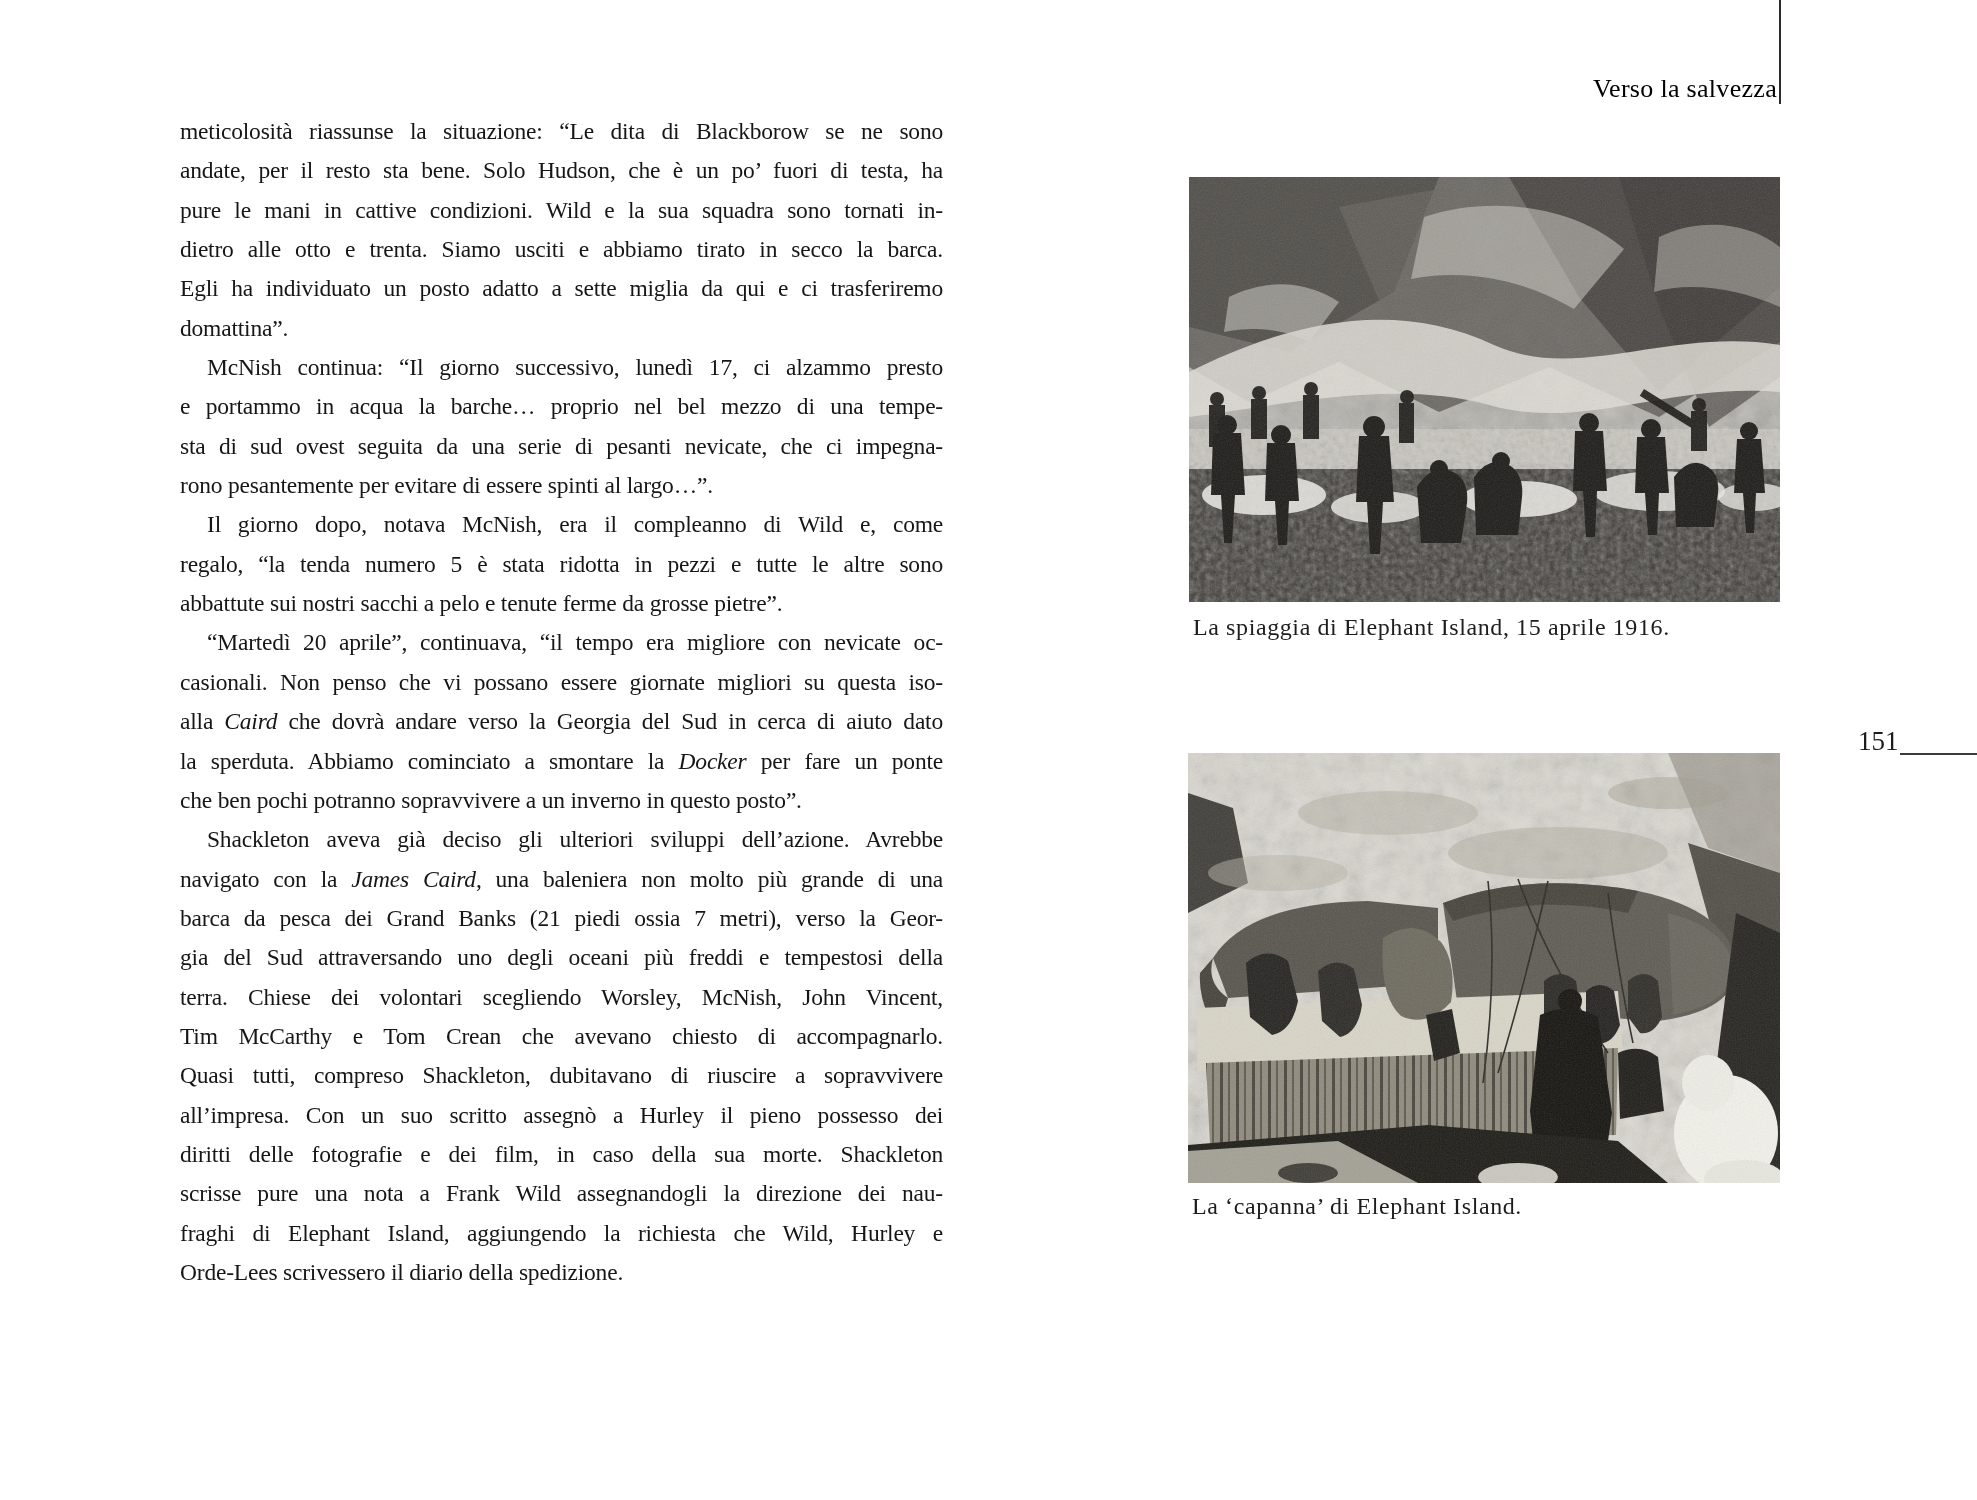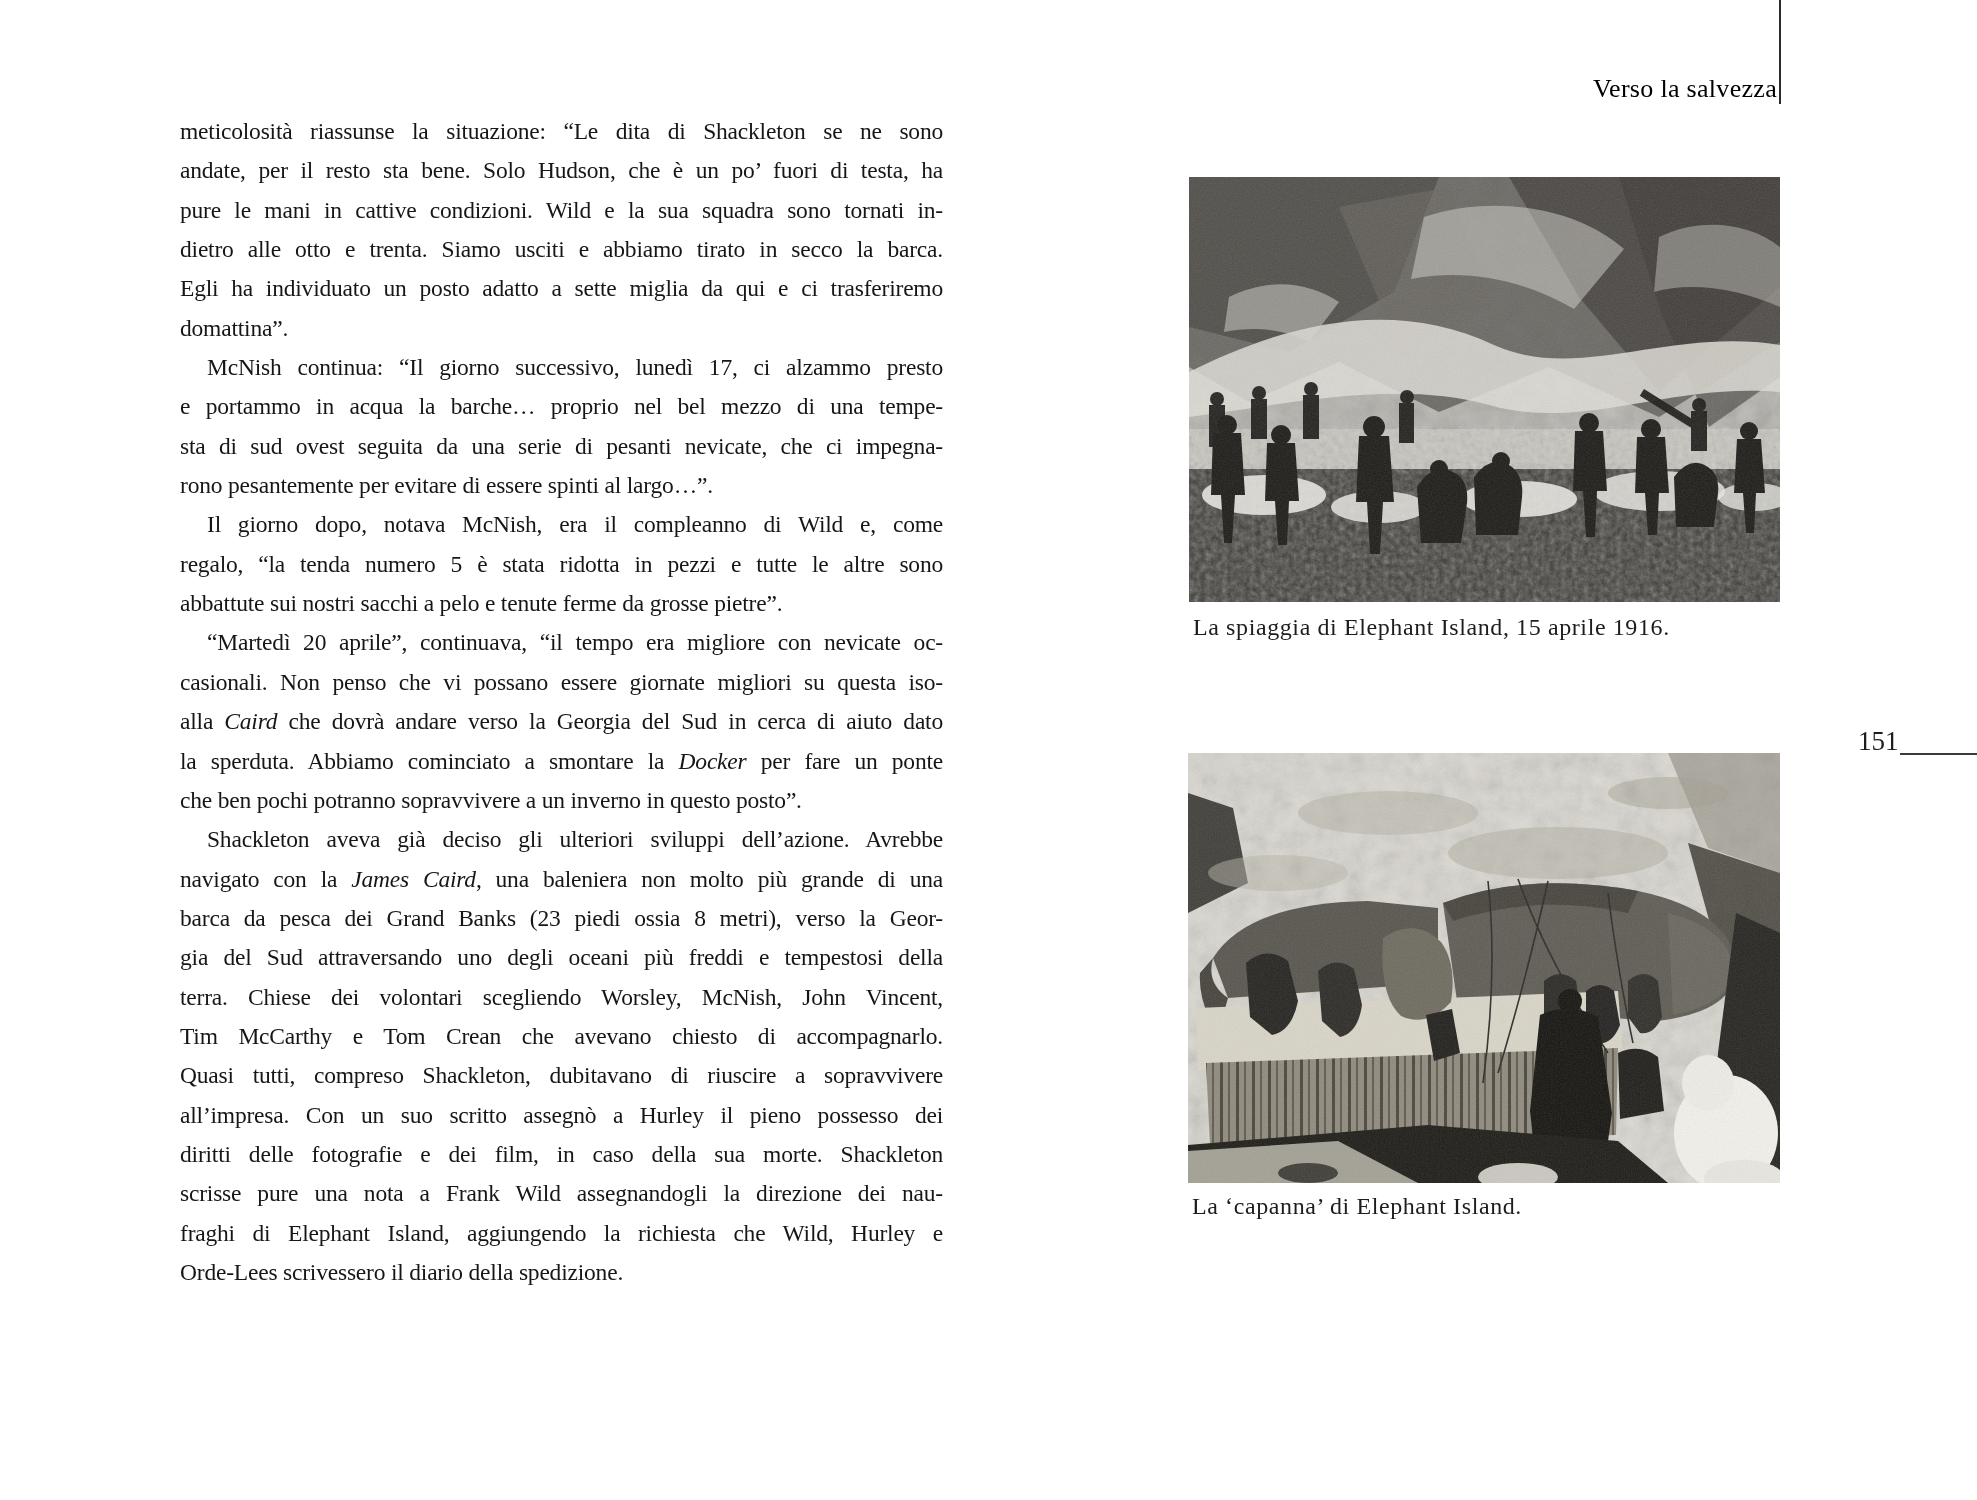--- a/index.html
+++ b/index.html
@@ -98,21 +98,21 @@
   }
 </style>
 </head>
 <body>
 
 <div class="running-head">Verso la salvezza</div>
 <div class="head-rule"></div>
 
 <div class="text-column">
     <div class="para">
-      <div class="line">meticolosità riassunse la situazione: “Le dita di Shackleton se ne sono</div>
+      <div class="line">meticolosità riassunse la situazione: “Le dita di Blackborow se ne sono</div>
       <div class="line">andate, per il resto sta bene. Solo Hudson, che è un po’ fuori di testa, ha</div>
       <div class="line">pure le mani in cattive condizioni. Wild e la sua squadra sono tornati in-</div>
       <div class="line">dietro alle otto e trenta. Siamo usciti e abbiamo tirato in secco la barca.</div>
       <div class="line">Egli ha individuato un posto adatto a sette miglia da qui e ci trasferiremo</div>
       <div class="line last">domattina”.</div>
     </div>
     <div class="para indent">
       <div class="line">McNish continua: “Il giorno successivo, lunedì 17, ci alzammo presto</div>
       <div class="line">e portammo in acqua la barche… proprio nel bel mezzo di una tempe-</div>
       <div class="line">sta di sud ovest seguita da una serie di pesanti nevicate, che ci impegna-</div>
@@ -126,21 +126,21 @@
     <div class="para indent">
       <div class="line">“Martedì 20 aprile”, continuava, “il tempo era migliore con nevicate oc-</div>
       <div class="line">casionali. Non penso che vi possano essere giornate migliori su questa iso-</div>
       <div class="line">alla <i>Caird</i> che dovrà andare verso la Georgia del Sud in cerca di aiuto dato</div>
       <div class="line">la sperduta. Abbiamo cominciato a smontare la <i>Docker</i> per fare un ponte</div>
       <div class="line last">che ben pochi potranno sopravvivere a un inverno in questo posto”.</div>
     </div>
     <div class="para indent">
       <div class="line">Shackleton aveva già deciso gli ulteriori sviluppi dell’azione. Avrebbe</div>
       <div class="line">navigato con la <i>James Caird</i>, una baleniera non molto più grande di una</div>
-      <div class="line">barca da pesca dei Grand Banks (23 piedi ossia 8 metri), verso la Geor-</div>
+      <div class="line">barca da pesca dei Grand Banks (21 piedi ossia 7 metri), verso la Geor-</div>
       <div class="line">gia del Sud attraversando uno degli oceani più freddi e tempestosi della</div>
       <div class="line">terra. Chiese dei volontari scegliendo Worsley, McNish, John Vincent,</div>
       <div class="line">Tim McCarthy e Tom Crean che avevano chiesto di accompagnarlo.</div>
       <div class="line">Quasi tutti, compreso Shackleton, dubitavano di riuscire a sopravvivere</div>
       <div class="line">all’impresa. Con un suo scritto assegnò a Hurley il pieno possesso dei</div>
       <div class="line">diritti delle fotografie e dei film, in caso della sua morte. Shackleton</div>
       <div class="line">scrisse pure una nota a Frank Wild assegnandogli la direzione dei nau-</div>
       <div class="line">fraghi di Elephant Island, aggiungendo la richiesta che Wild, Hurley e</div>
       <div class="line last">Orde-Lees scrivessero il diario della spedizione.</div>
     </div>

